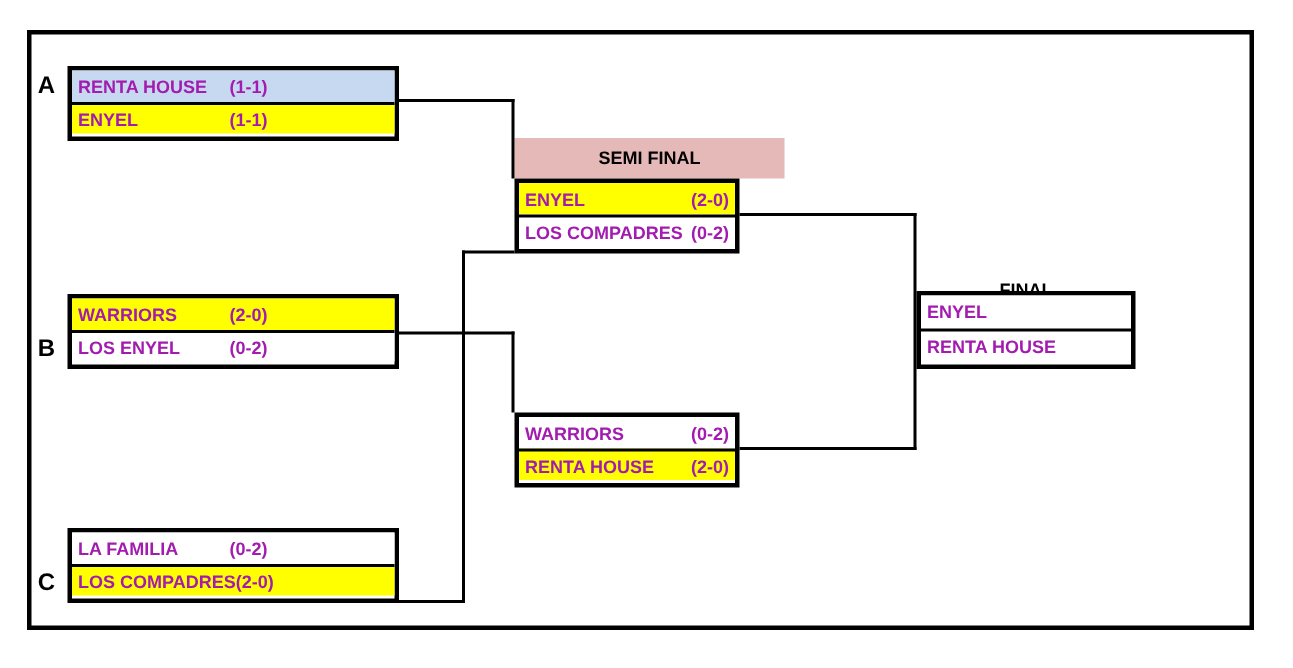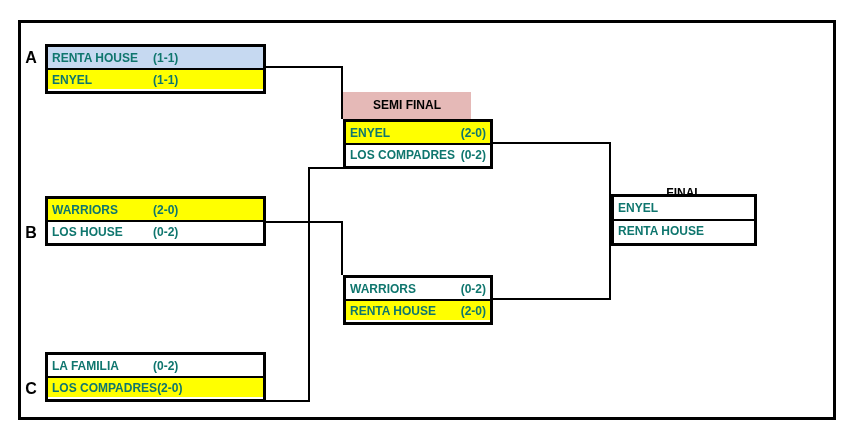--- a/index.html
+++ b/index.html
@@ -28,21 +28,21 @@
     box-sizing: border-box;
     background: #fff;
   }
   .team-row {
     display: flex;
     align-items: center;
     height: 21px;
     padding: 0 4px;
     font-size: 12px;
     font-weight: bold;
-    color: #0f766e;
+    color: #a21caf;
     white-space: nowrap;
     box-sizing: border-box;
   }
   .team-row + .team-row { border-top: 2px solid #000; }
   .group-box { left: 45px; width: 221px; height: 50px; }
   .group-box .team-name { flex: 0 0 auto; min-width: 101px; }
   .semi-box  { left: 343px; width: 150px; height: 50px; }
   .semi-box .team-row { justify-content: space-between; }
   .final-box { left: 611px; width: 146px; height: 52px; }
   .final-box .team-row { height: 22px; }
@@ -62,21 +62,21 @@
   }
   .round-header {
     position: absolute;
     text-align: center;
     font-size: 12px;
     font-weight: bold;
     color: #000;
   }
   .semi-header {
     left: 343px; top: 92px;
-    width: 128px; height: 27px;
+    width: 180px; height: 27px;
     line-height: 27px;
     background: #E5B9B7;
   }
   .final-header {
     left: 611px; top: 184px;
     width: 146px; height: 18px;
     line-height: 18px;
     background: transparent;
   }
   .line {
@@ -105,21 +105,21 @@
       <span class="team-record">(1-1)</span>
     </div>
   </div>
 
   <div class="match-box group-box" style="top:196px;">
     <div class="team-row fill-yellow">
       <span class="team-name">WARRIORS</span>
       <span class="team-record">(2-0)</span>
     </div>
     <div class="team-row fill-white">
-      <span class="team-name">LOS HOUSE</span>
+      <span class="team-name">LOS ENYEL</span>
       <span class="team-record">(0-2)</span>
     </div>
   </div>
 
   <div class="match-box group-box" style="top:352px;">
     <div class="team-row fill-white">
       <span class="team-name">LA FAMILIA</span>
       <span class="team-record">(0-2)</span>
     </div>
     <div class="team-row fill-yellow">

